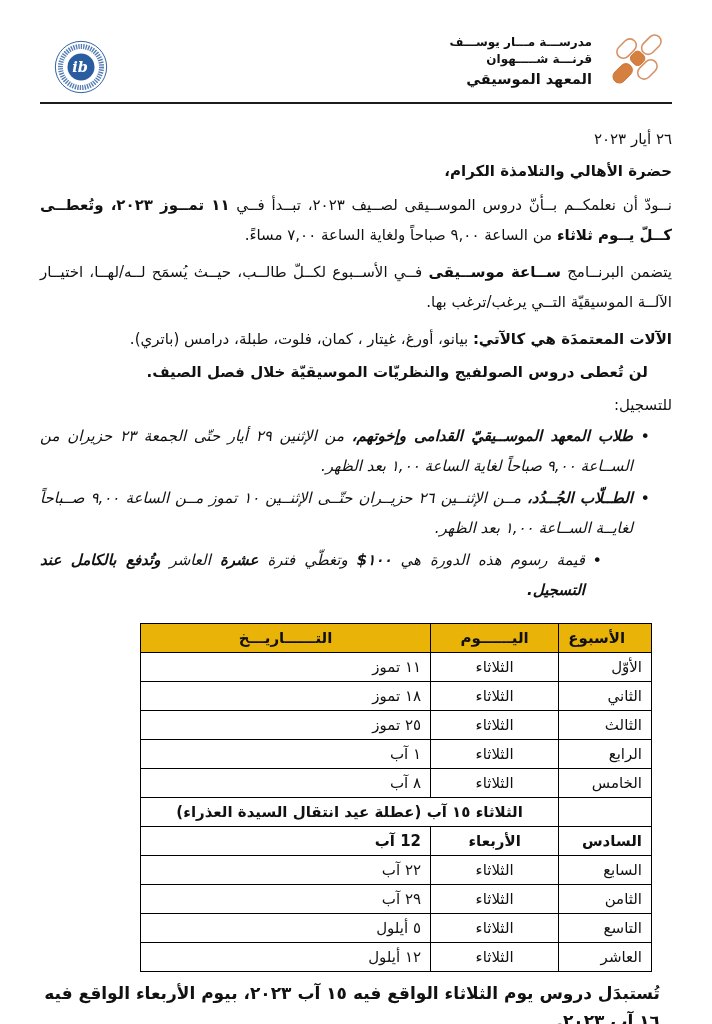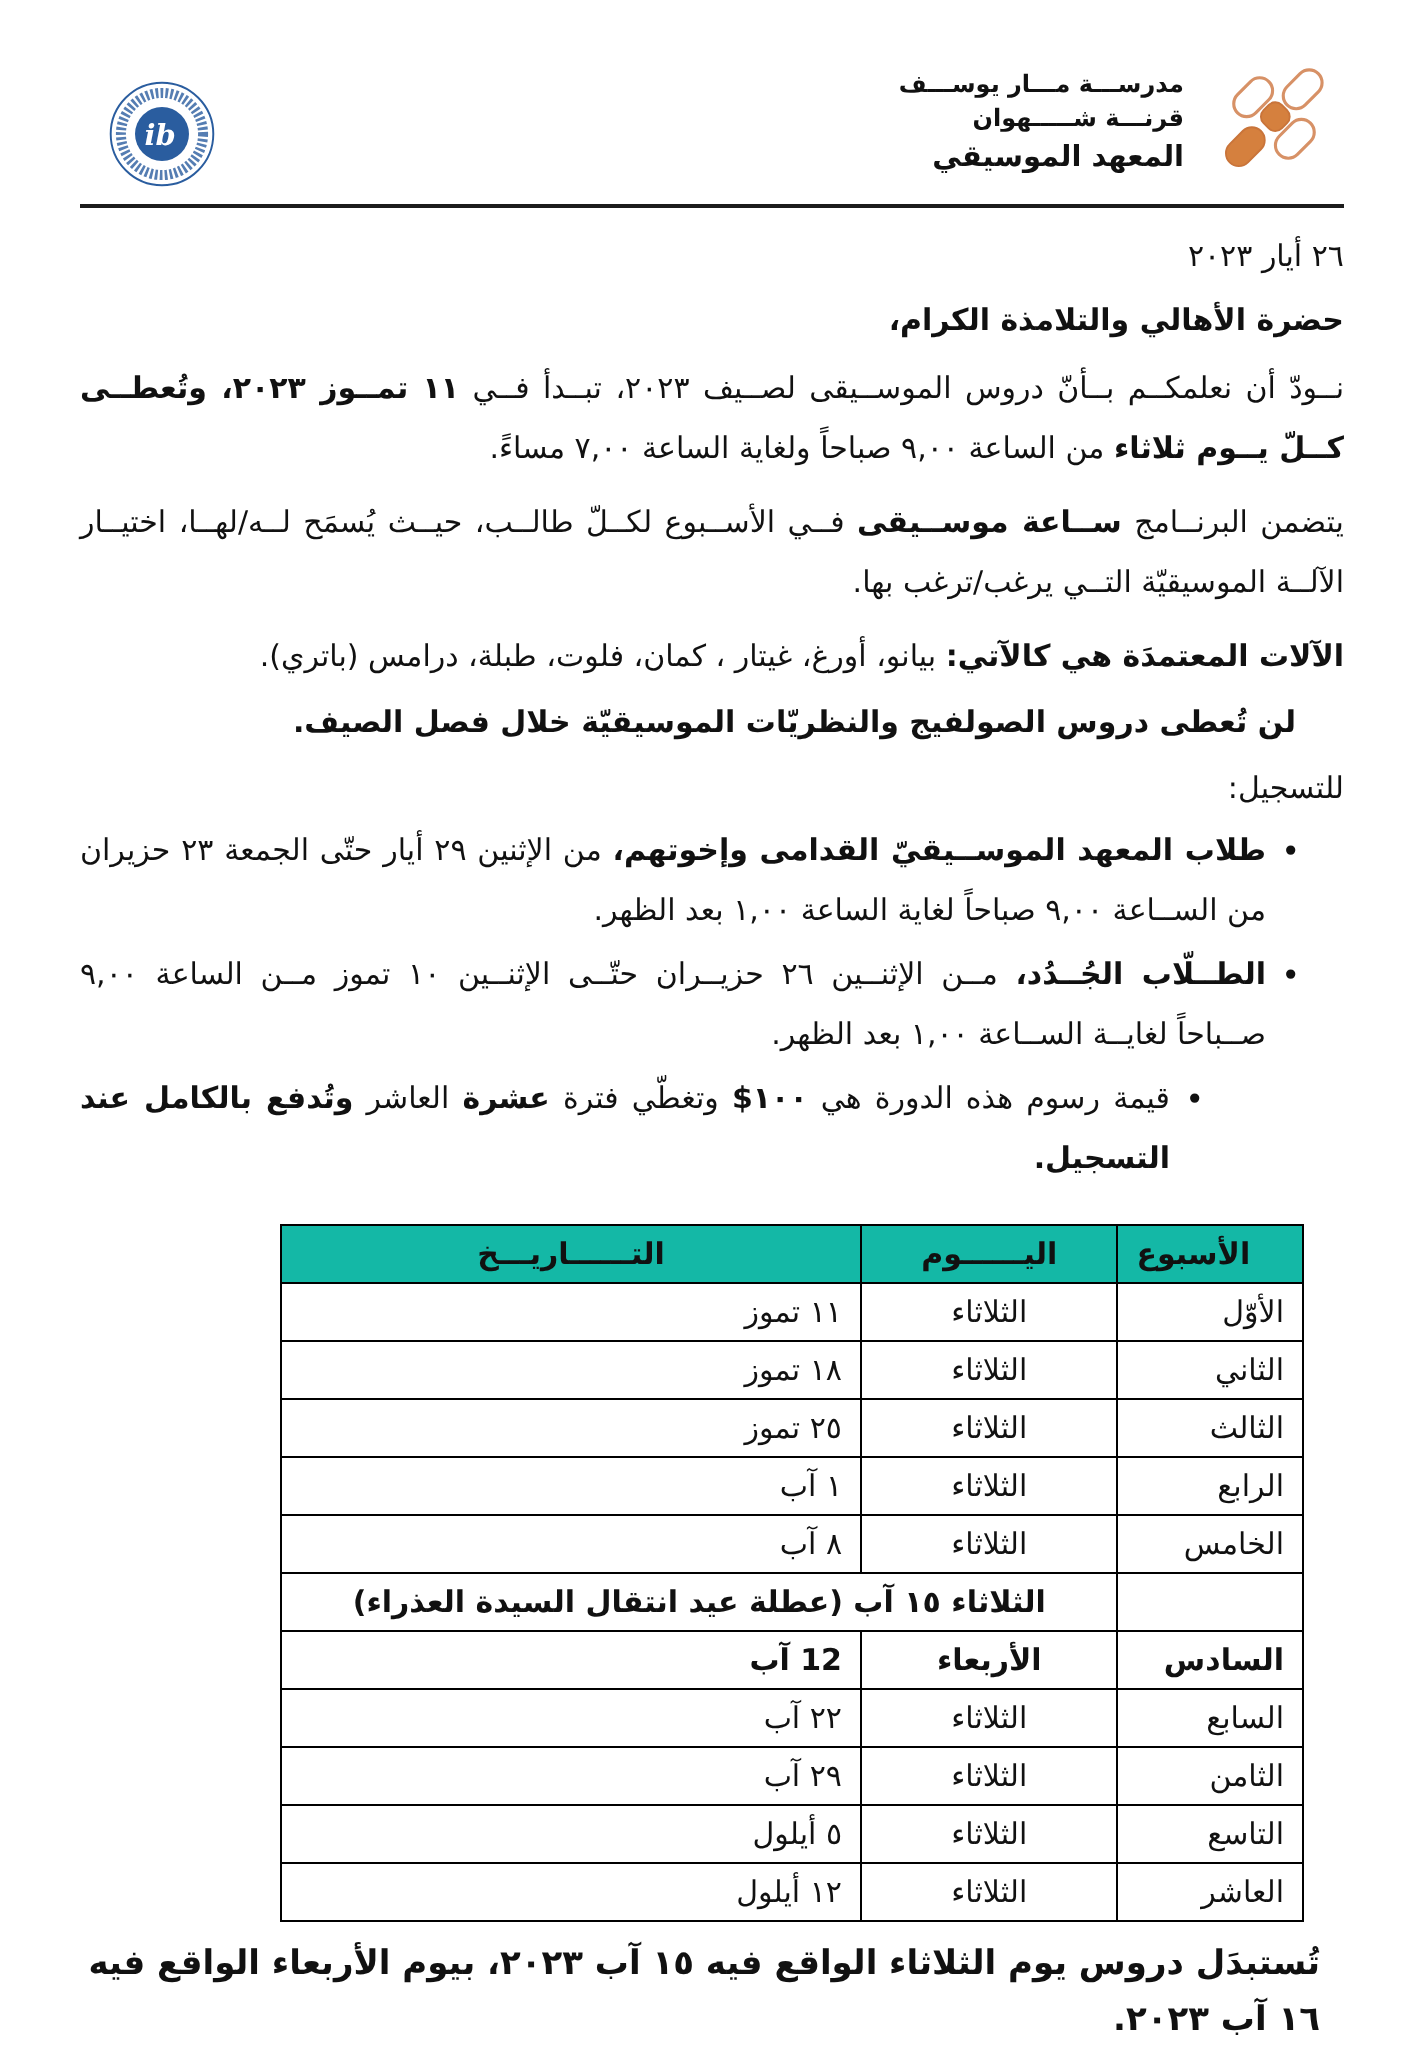--- a/index.html
+++ b/index.html
@@ -13,44 +13,44 @@
   .hdr { display:flex; justify-content:space-between; align-items:flex-start; direction:ltr; }
   .ib-wrap { margin:16px 0 0 14px; }
   .hdr-right { display:flex; align-items:center; gap:10px; direction:ltr; }
   .school-block { text-align:right; direction:rtl; line-height:1.45; margin-top:2px; }
   .school-line1, .school-line2 { font-weight:bold; font-size:12px; letter-spacing:.5px; }
   .school-line3 { font-weight:bold; font-size:14.5px; }
   .rule { border:none; border-top:2.4px solid #1c1c1c; margin:4px 0 0 0; }
 
   
   .letter { direction:rtl; text-align:right; font-size:15px; }
-  .date-line { margin-top:12px; line-height:1.6; }
+  .date-line { margin-top:23px; line-height:1.6; }
   .salutation { margin-top:8px; line-height:1.6;font-weight:bold; }
   p.just { margin:7px 0 0 0; text-align:justify; text-align-last:right; line-height:2.0; }
   .b { font-weight:bold; }
   .solfege { font-weight:bold; margin:4px 24px 0 0; line-height:1.9; }
   .reg-label { font-weight:normal; margin-top:5px; line-height:1.8; }
 
   ul.bullets { margin:2px 22px 0 0; padding:0; }
   ul.bullets li {
     list-style:none; position:relative; padding-right:17px;
-    text-align:justify; text-align-last:right; line-height:2.0; margin-top:2px;
+    text-align:justify; text-align-last:right; line-height:2.0; margin-top:2px;font-style:italic;
   }
   ul.bullets li::before {
     content:"•"; position:absolute; right:0; top:0; font-size:16px; line-height:2.0;
   }
   li.indent-more { margin-right:48px; }
 
   
   table.schedule {
     border-collapse:collapse; width:512px; margin:18px 20px 0 0;
     font-size:15px; border:1.8px solid #000;
   }
   .schedule th, .schedule td { border:1px solid #000; height:26px; padding:1px 9px; }
-  .schedule thead th { background:#14b8a6; font-weight:bold; }
+  .schedule thead th { background:#eab308; font-weight:bold; }
   th.h-week { width:76px;  text-align:left; }
   th.h-day  { width:116px; text-align:center; }
   th.h-date { width:300px; text-align:center; }
   td.c-week { text-align:right; }
   td.c-day  { text-align:center; }
   td.c-date { text-align:right;padding-left:36px; }
   tr.bold-row td { font-weight:bold; }
   td.c-holiday { text-align:center; font-weight:bold; }
 
   

